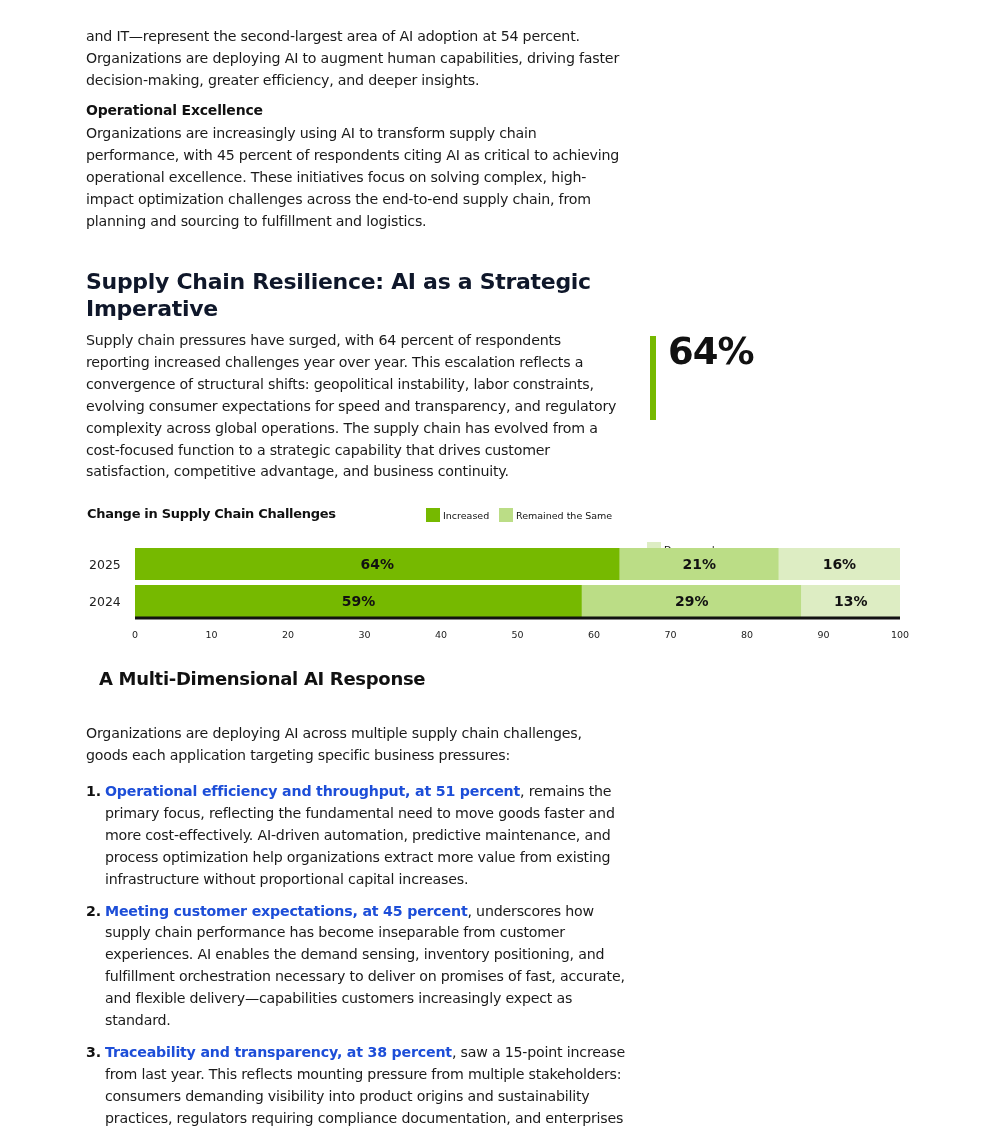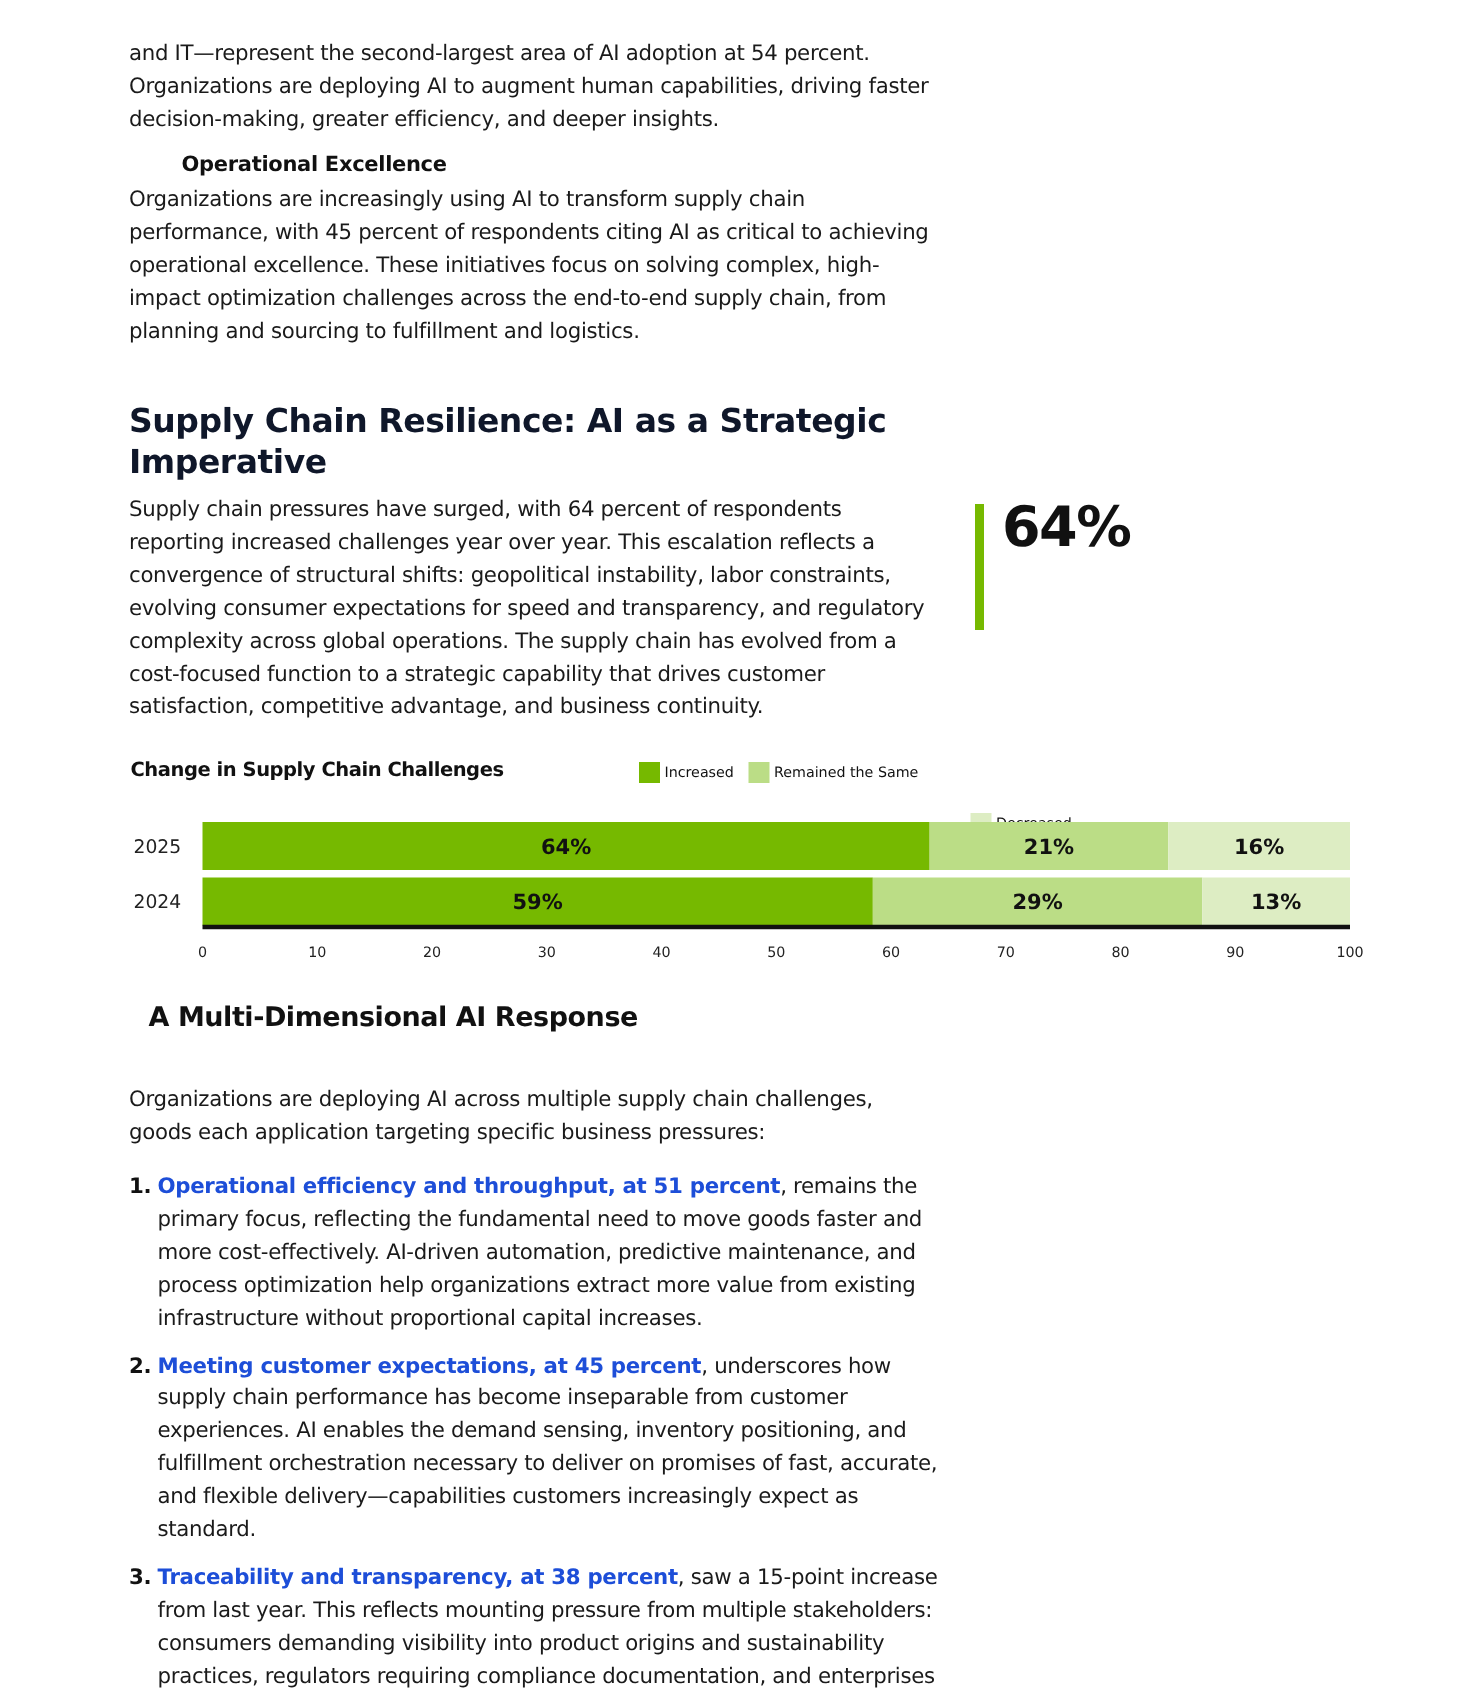--- a/index.html
+++ b/index.html
@@ -19,21 +19,21 @@
     ol.items { position: absolute; left: 86px; top: 781px; width: 540px; margin: 0; padding: 0; list-style: none; }
     ol.items li { position: relative; padding-left: 19px; font-size: 14.2px; line-height: 21.9px; margin-bottom: 10px; color: #1a1a1a; letter-spacing: -0.2px; }
     ol.items li .num { position: absolute; left: 0; top: 0; font-weight: bold; color: #111; }
     ol.items li b { color: #1d4ed8; }
   </style>
 </head>
 <body>
 
 <div class="p" style="top:26px;">and IT—represent the second-largest area of AI adoption at 54 percent. Organizations are deploying AI to augment human capabilities, driving faster decision-making, greater efficiency, and deeper insights.</div>
 
-<div class="sub" style="top:102px;margin-left:35px;">Operational Excellence</div>
+<div class="sub" style="top:102px;">Operational Excellence</div>
 <div class="p" style="top:123px;">Organizations are increasingly using AI to transform supply chain performance, with 45 percent of respondents citing AI as critical to achieving operational excellence. These initiatives focus on solving complex, high-impact optimization challenges across the end-to-end supply chain, from planning and sourcing to fulfillment and logistics.</div>
 
 <div class="h2" style="top:268px;">Supply Chain Resilience: AI as a Strategic Imperative</div>
 <div class="p" style="top:330px;">Supply chain pressures have surged, with 64 percent of respondents reporting increased challenges year over year. This escalation reflects a convergence of structural shifts: geopolitical instability, labor constraints, evolving consumer expectations for speed and transparency, and regulatory complexity across global operations. The supply chain has evolved from a cost-focused function to a strategic capability that drives customer satisfaction, competitive advantage, and business continuity.</div>
 
 <div class="callout">
   <div class="callout-num">64%</div>
 </div>
 
 <div class="chart-title">Change in Supply Chain Challenges</div>

